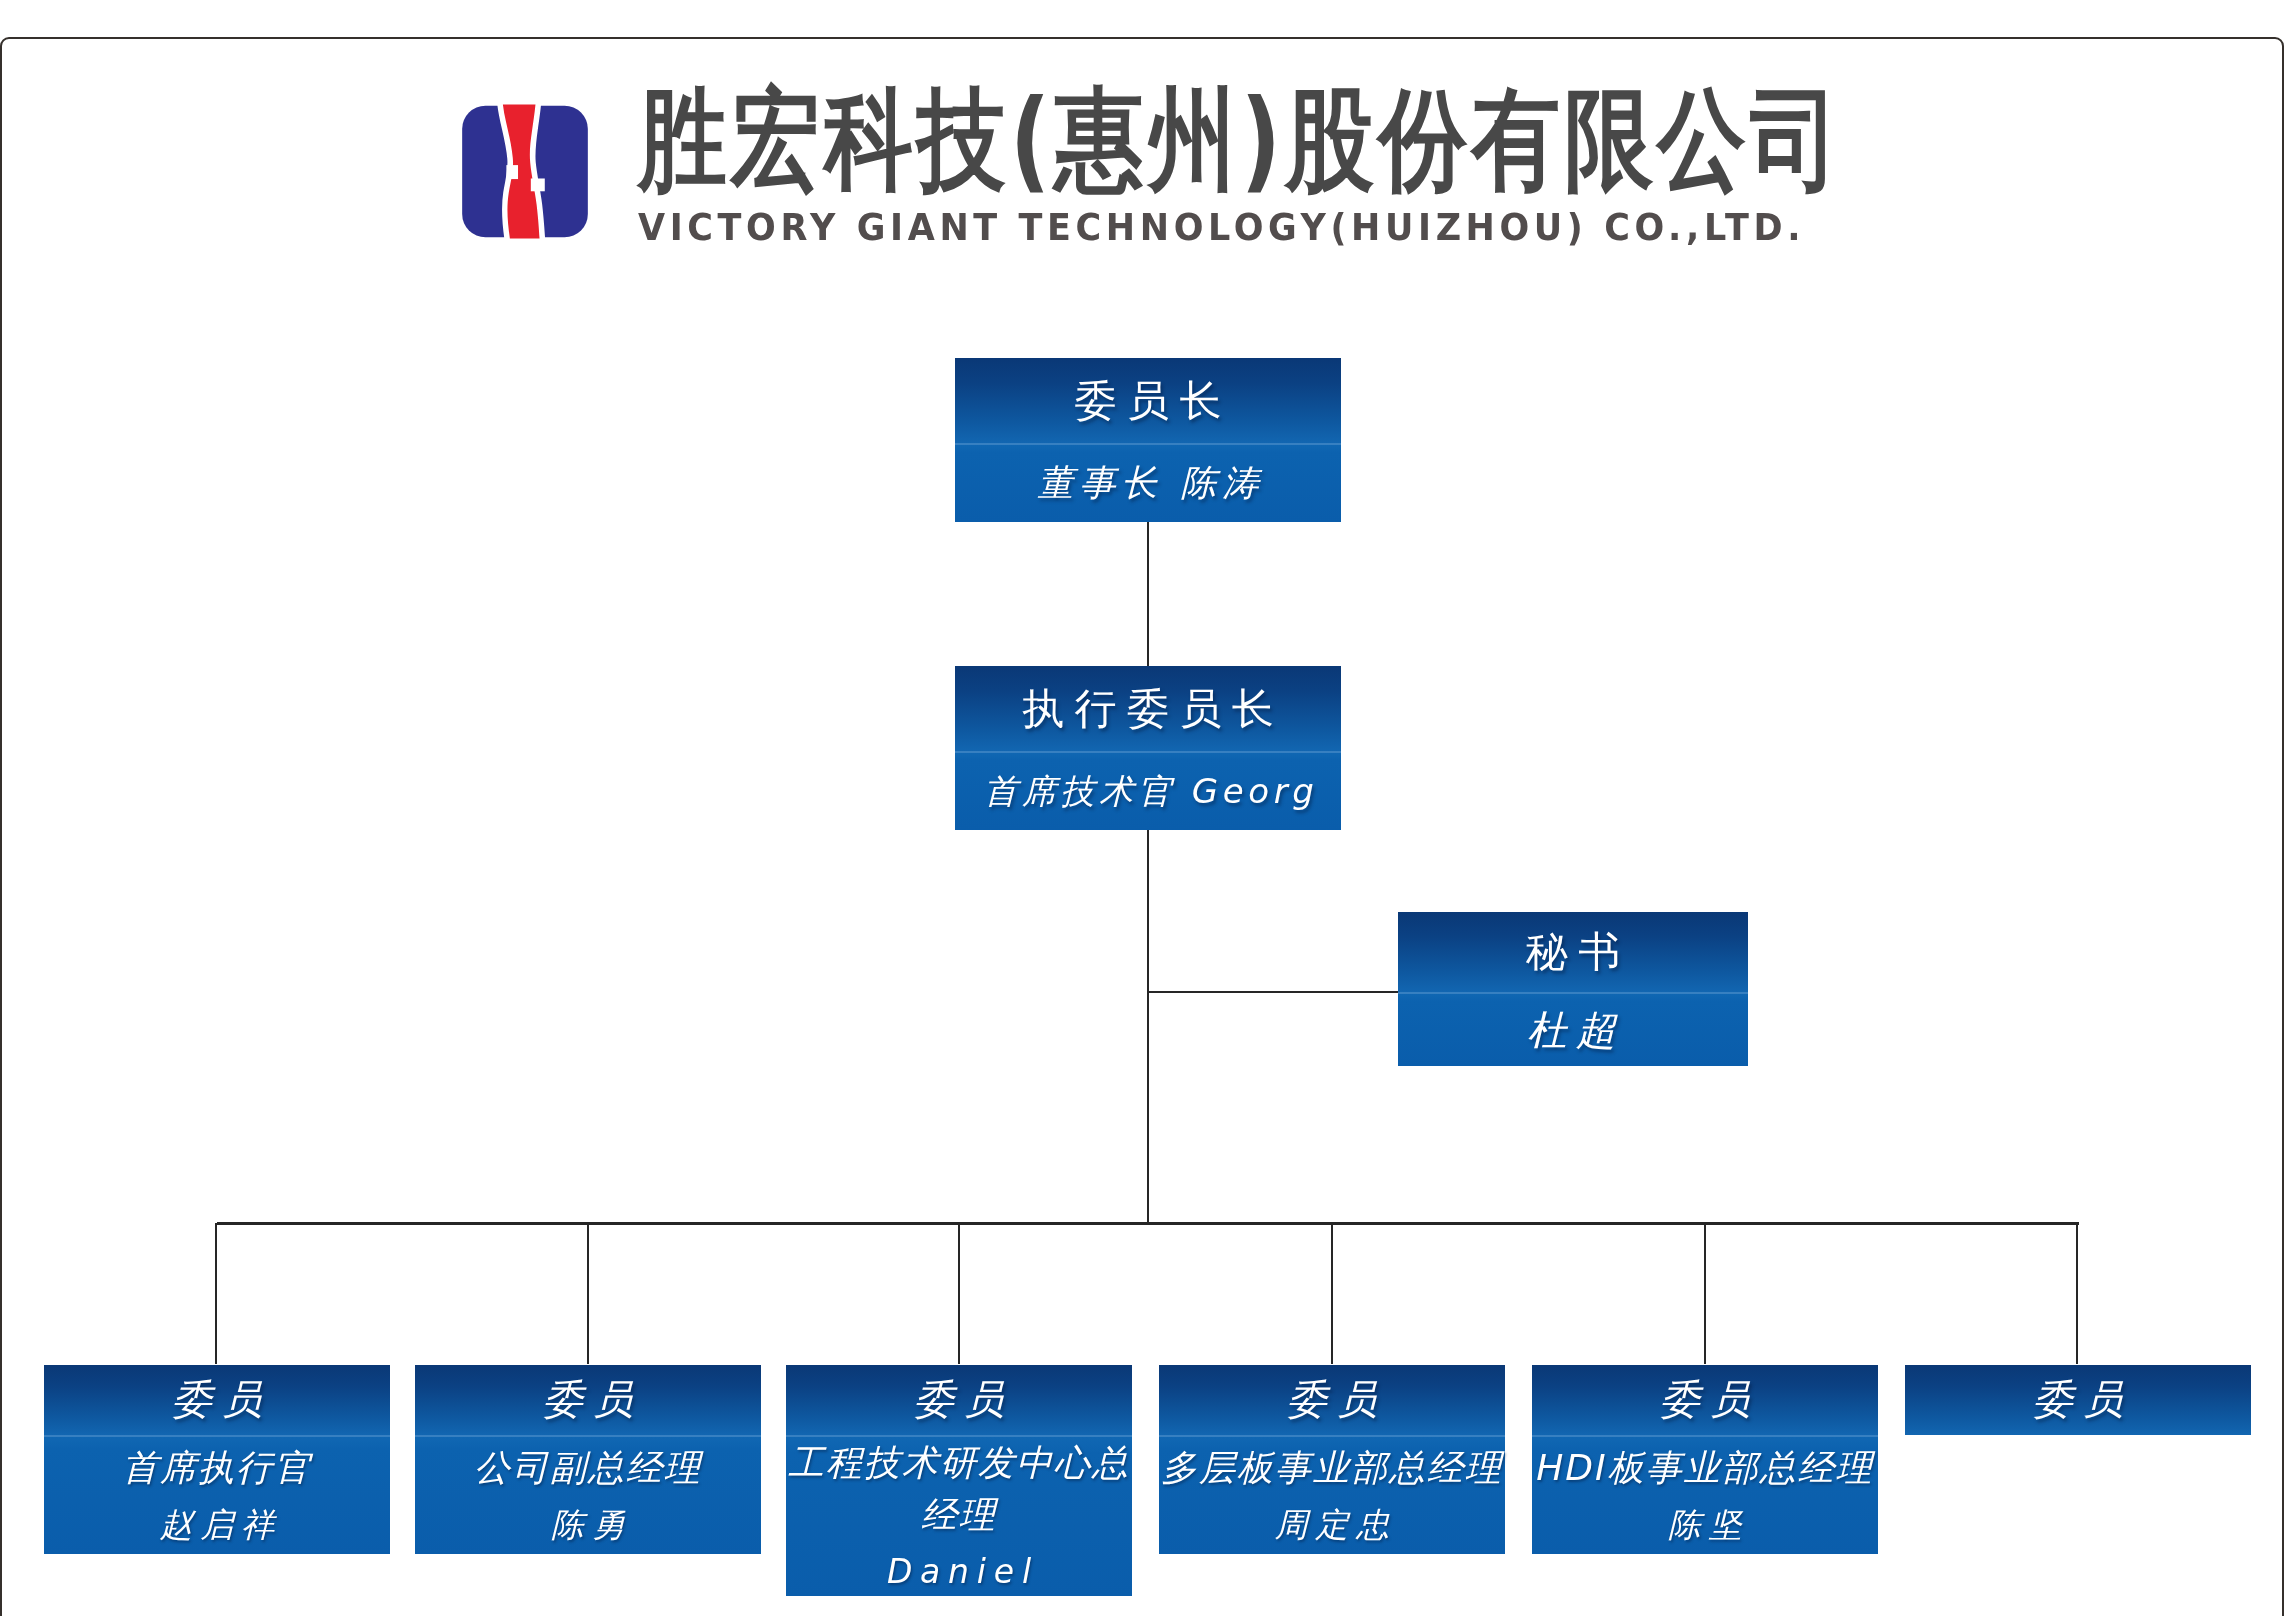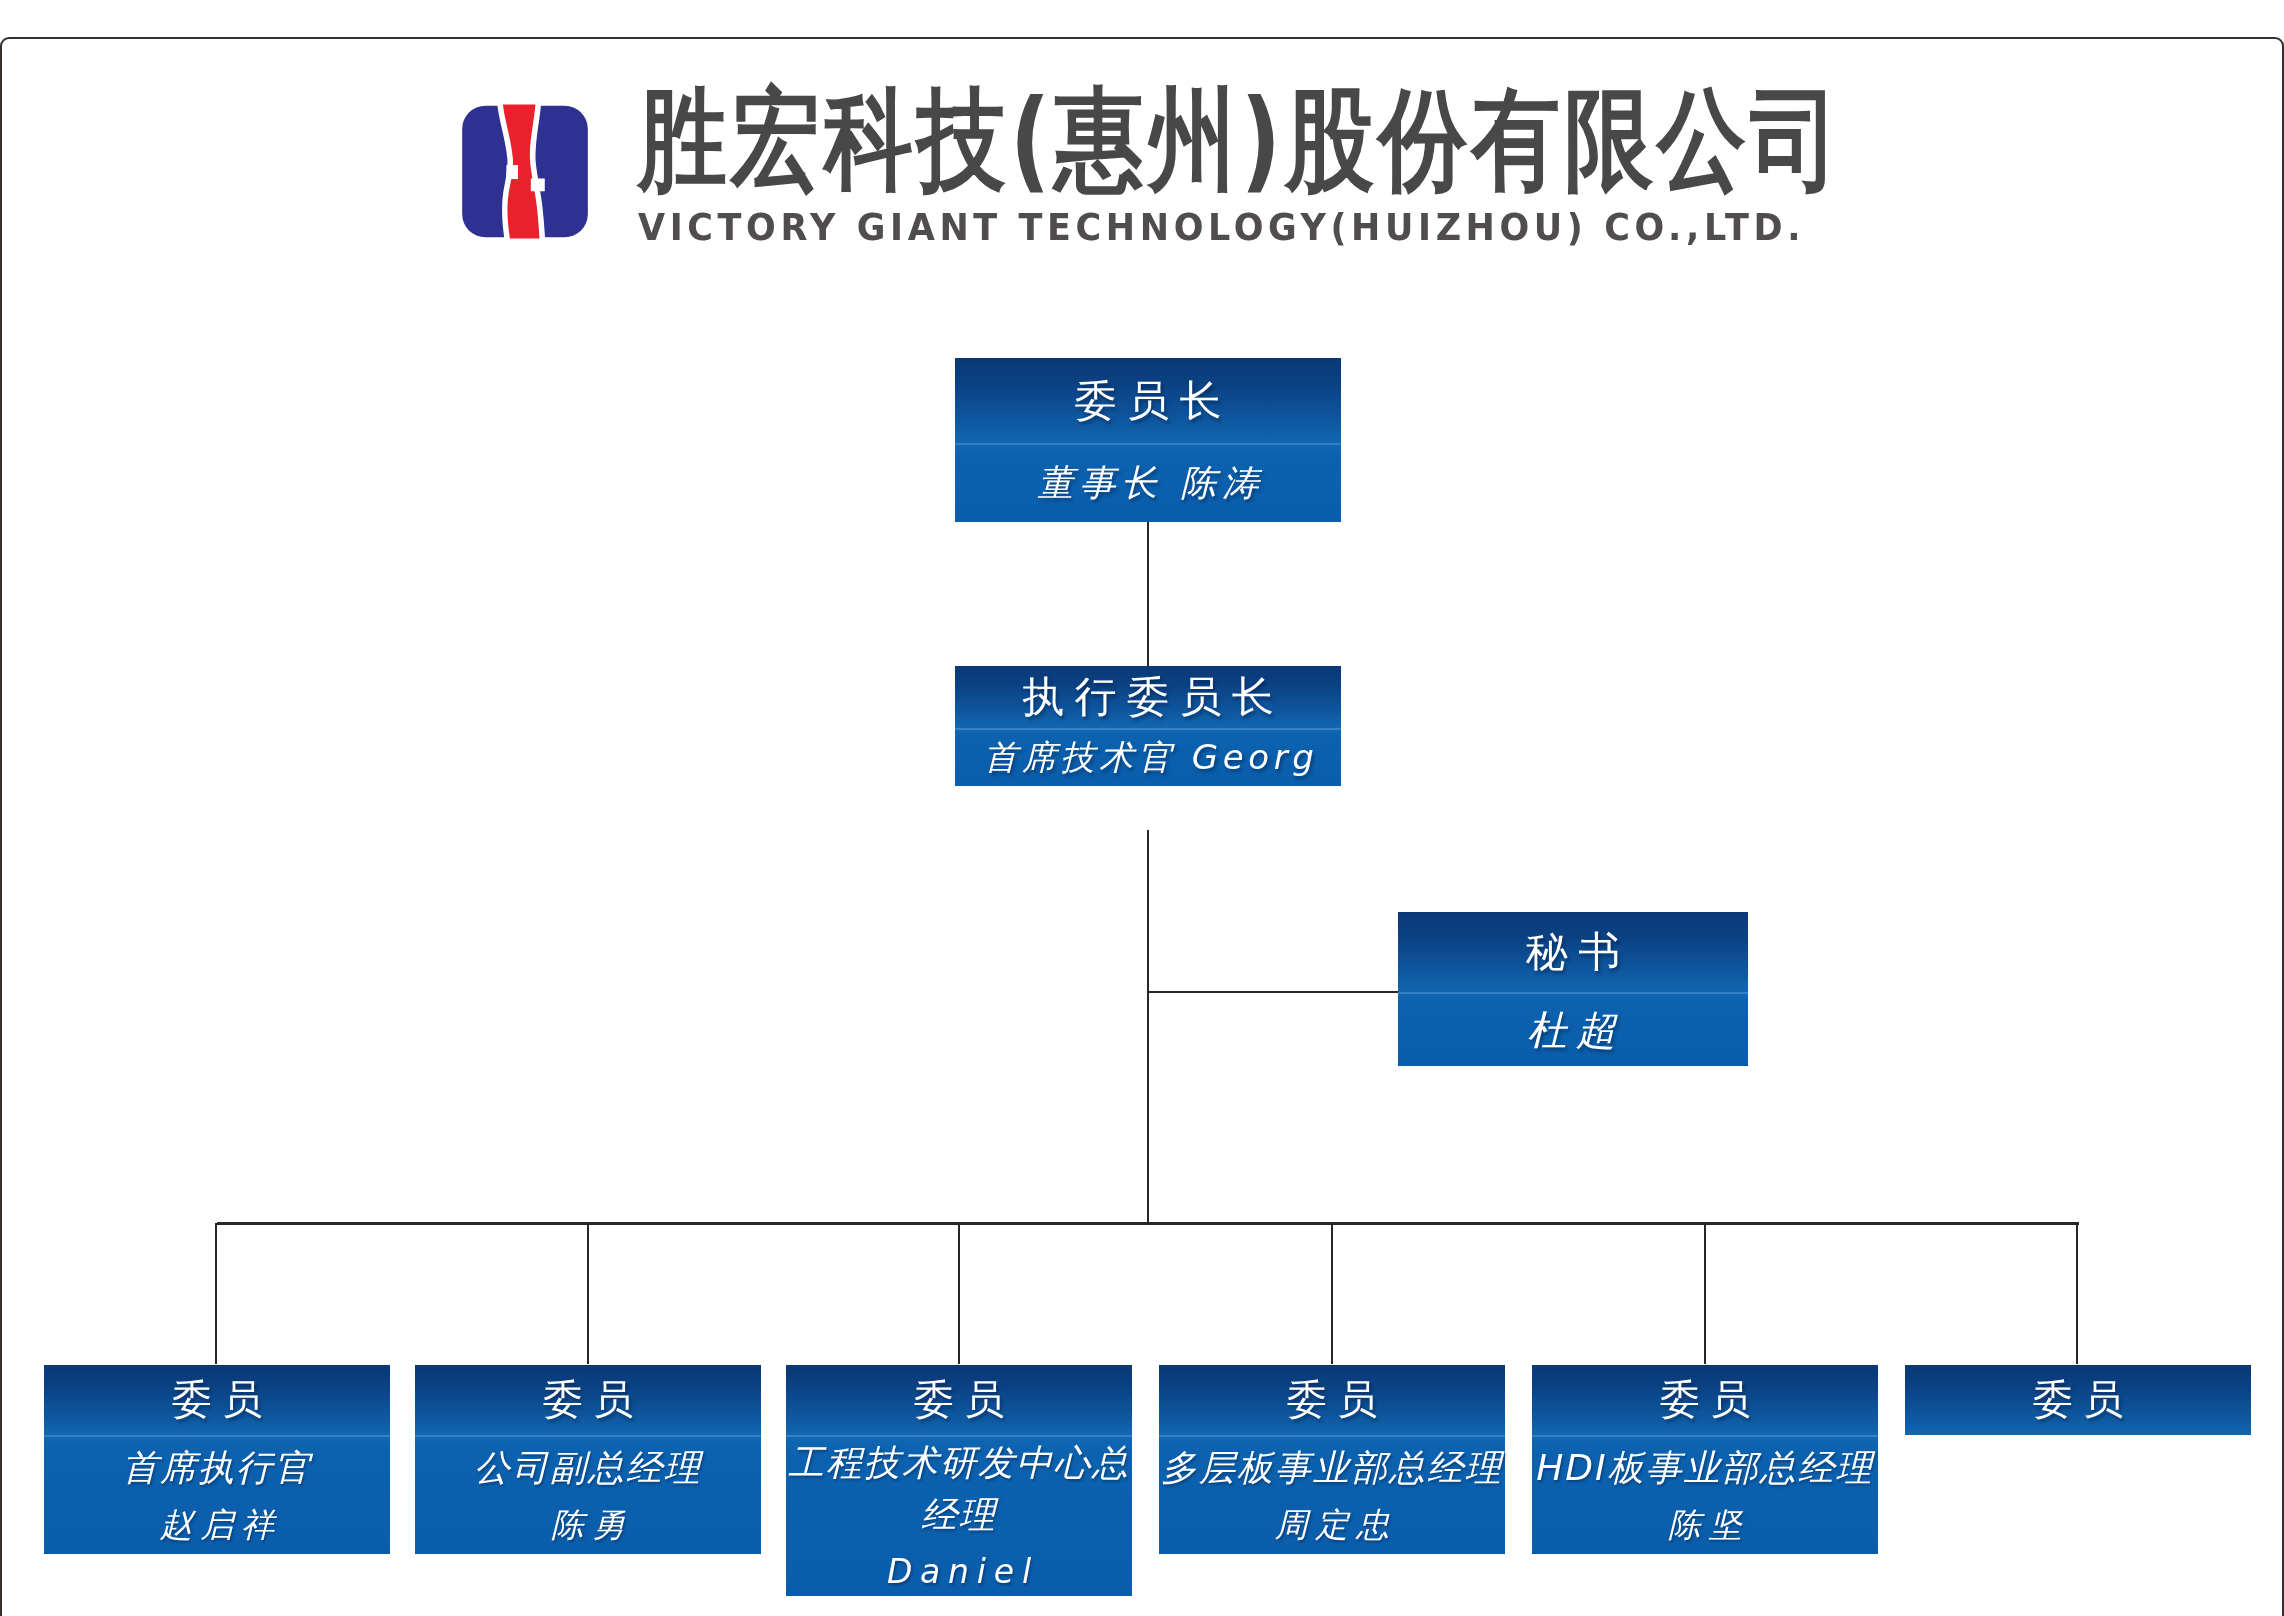--- a/index.html
+++ b/index.html
@@ -30,30 +30,30 @@
   .node .sec-t{
     flex:0 0 52%;display:flex;align-items:center;justify-content:center;
     background:linear-gradient(180deg,#0a3876 0%,#0b4183 30%,#0e58a0 75%,#1266b1 100%);
   }
   .node .sec-b{
     flex:1 1 auto;display:flex;flex-direction:column;align-items:center;justify-content:center;
     background:linear-gradient(180deg,#1067b3 0%,#0c62af 10%,#0a5dab 100%);
     border-top:2px solid rgba(110,170,220,0.45);
     font-style:italic;
   }
-  .node.member .sec-t{flex:0 0 37%;}
+  .node.member .sec-t{flex:0 0 37%;font-style:italic;}
   .t-text{font-size:42px;letter-spacing:10.4px;padding-left:10.4px;text-shadow:2px 2.6px 3.3px rgba(0,15,45,0.40);}
   .member .t-text{font-size:40px;}
   .s-text{font-size:36px;letter-spacing:5.9px;padding-left:5.9px;text-shadow:2px 2.6px 3.3px rgba(0,15,45,0.40);}
   .secretary .s-text{font-size:40px;letter-spacing:9px;}
   .role-text{font-size:36px;letter-spacing:2px;line-height:1.45;text-shadow:1.3px 2px 2.6px rgba(0,15,45,0.40);}
   .name-text{font-size:33px;letter-spacing:7.8px;padding-left:7.8px;line-height:1.45;margin-top:6.5px;text-shadow:1.3px 2px 2.6px rgba(0,15,45,0.40);}
   
   .chairman {left:953px;top:319px;width:386px;height:164px;}
-  .executive{left:953px;top:627px;width:386px;height:120px;}
+  .executive{left:953px;top:627px;width:386px;height:164px;}
   .secretary{left:1396px;top:873px;width:350px;height:154px;}
   .member{top:1326px;width:346px;height:189px;}
   .m1{left:42px;}  .m2{left:413px;} .m3{left:784px;}
   .m4{left:1157px;}.m5{left:1530px;}.m6{left:1903px;}
 </style>
 </head>
 <body>
 
 <div class="canvas">
 

